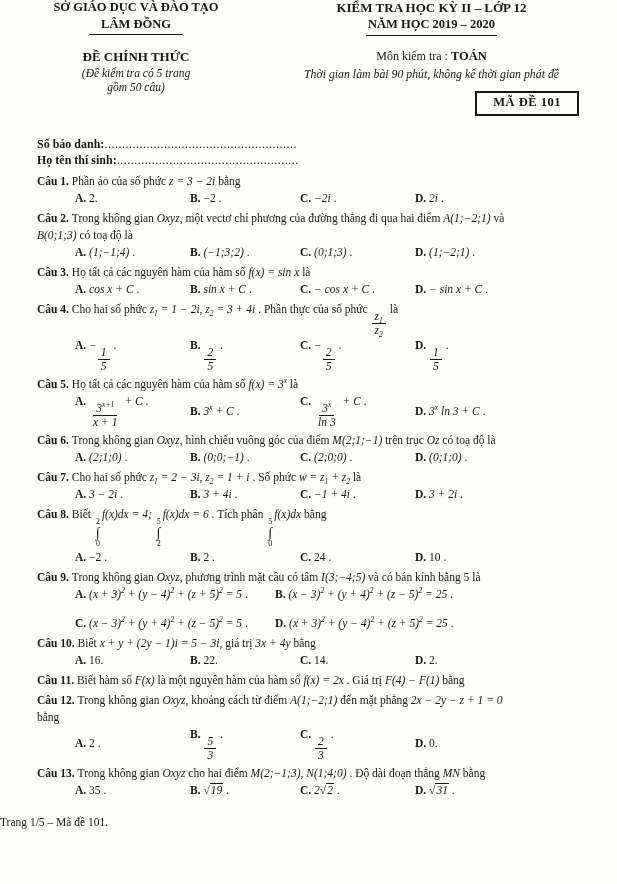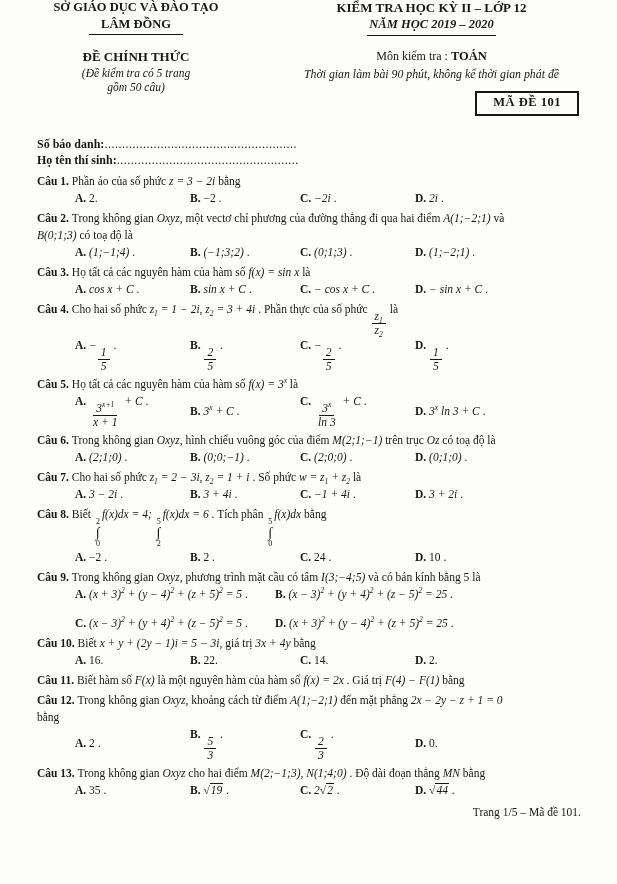--- a/index.html
+++ b/index.html
@@ -18,21 +18,21 @@
   .header{display:flex;}
   .h-left{width:272px;flex-shrink:0;text-align:center;line-height:1.25;}
   .h-right{flex:1;text-align:center;line-height:1.25;padding-right:26px;}
   .h-dept{font-size:12.5px;font-weight:bold;}
   .h-prov-wrap{margin-top:1px;}
   .h-prov{display:inline-block;font-size:12.5px;font-weight:bold;border-bottom:1.5px solid #171717;padding:0 12px 2px;}
   .h-official{margin-top:14px;font-size:13px;font-weight:bold;}
   .h-note{font-style:italic;font-size:11.5px;line-height:1.3;}
   .h-title{font-size:13px;font-weight:bold;}
   .h-title2-wrap{margin-top:1px;}
-  .h-title2{display:inline-block;font-size:12.5px;font-weight:bold;border-bottom:1.5px solid #171717;padding:0 2px 2px;font-style:italic;}
+  .h-title2{display:inline-block;font-size:12.5px;font-weight:bold;border-bottom:1.5px solid #171717;padding:0 2px 2px;}
   .h-subject{margin-top:13px;font-size:12px;}
   .h-subject .bold{font-size:12.5px;}
   .h-duration{font-style:italic;font-size:11.8px;margin-top:2px;}
   .code-box{width:fit-content;margin:10px 12px 0 auto;border:2px solid #171717;padding:2px 16px 3px;font-size:12.5px;font-weight:bold;letter-spacing:.5px;}
 
   
   .student{margin:20px 0 0 37px;font-size:12px;line-height:1.35;}
   .student .lbl{font-weight:bold;}
   .student .dots{letter-spacing:.5px;}
 
@@ -49,21 +49,21 @@
   
   .fr{display:inline-flex;flex-direction:column;align-items:center;vertical-align:-0.62em;line-height:1.12;padding:0 1px;text-align:center;}
   .fn{border-bottom:1px solid #171717;padding:0 3px;}
   .fd{padding:0 3px;}
   .int{display:inline-flex;flex-direction:column;align-items:center;vertical-align:-0.55em;line-height:1;margin:0 2px;}
   .int .lim{font-size:8px;font-style:normal;line-height:1.1;}
   .int .isym{font-size:14px;line-height:.92;}
   .sq{white-space:nowrap;}
   .sqv{border-top:1px solid #171717;padding:0 1px;}
 
-  .footer{text-align:right;padding-right:36px;margin-top:7px;font-size:11.5px;padding-left:44px;}
+  .footer{text-align:left;padding-right:36px;margin-top:17px;font-size:11.5px;}
 </style>
 </head>
 <body>
 
 <div class="page">
 
   <div class="header">
     <div class="h-left">
       <div class="h-dept">SỞ GIÁO DỤC VÀ ĐÀO TẠO</div>
       <div class="h-prov-wrap"><span class="h-prov">LÂM ĐỒNG</span></div>
@@ -226,20 +226,20 @@
                 </span></span> .</span></div>
           <div class="opt"><span class="opt-label">D. </span><span>0.</span></div>
         </div>
       </div>
       <div class="q">
         <div class="q-stem"><span class="q-num">Câu 13. </span><span>Trong không gian <span class="mi">Oxyz</span> cho hai điểm <span class="mi">M(2;−1;3), N(1;4;0)</span> . Độ dài đoạn thẳng <span class="mi">MN</span> bằng</span></div>
         <div class="opts c4">
           <div class="opt"><span class="opt-label">A. </span><span>35 .</span></div>
           <div class="opt"><span class="opt-label">B. </span><span><span class="mi"><span class="sq">√<span class="sqv">19</span></span></span> .</span></div>
           <div class="opt"><span class="opt-label">C. </span><span><span class="mi">2<span class="sq">√<span class="sqv">2</span></span></span> .</span></div>
-          <div class="opt"><span class="opt-label">D. </span><span><span class="mi"><span class="sq">√<span class="sqv">44</span></span></span> .</span></div>
+          <div class="opt"><span class="opt-label">D. </span><span><span class="mi"><span class="sq">√<span class="sqv">31</span></span></span> .</span></div>
         </div>
       </div>
     </div>
 
   <div class="footer">Trang 1/5 – Mã đề 101.</div>
 
 </div>
 
 </body></html>

